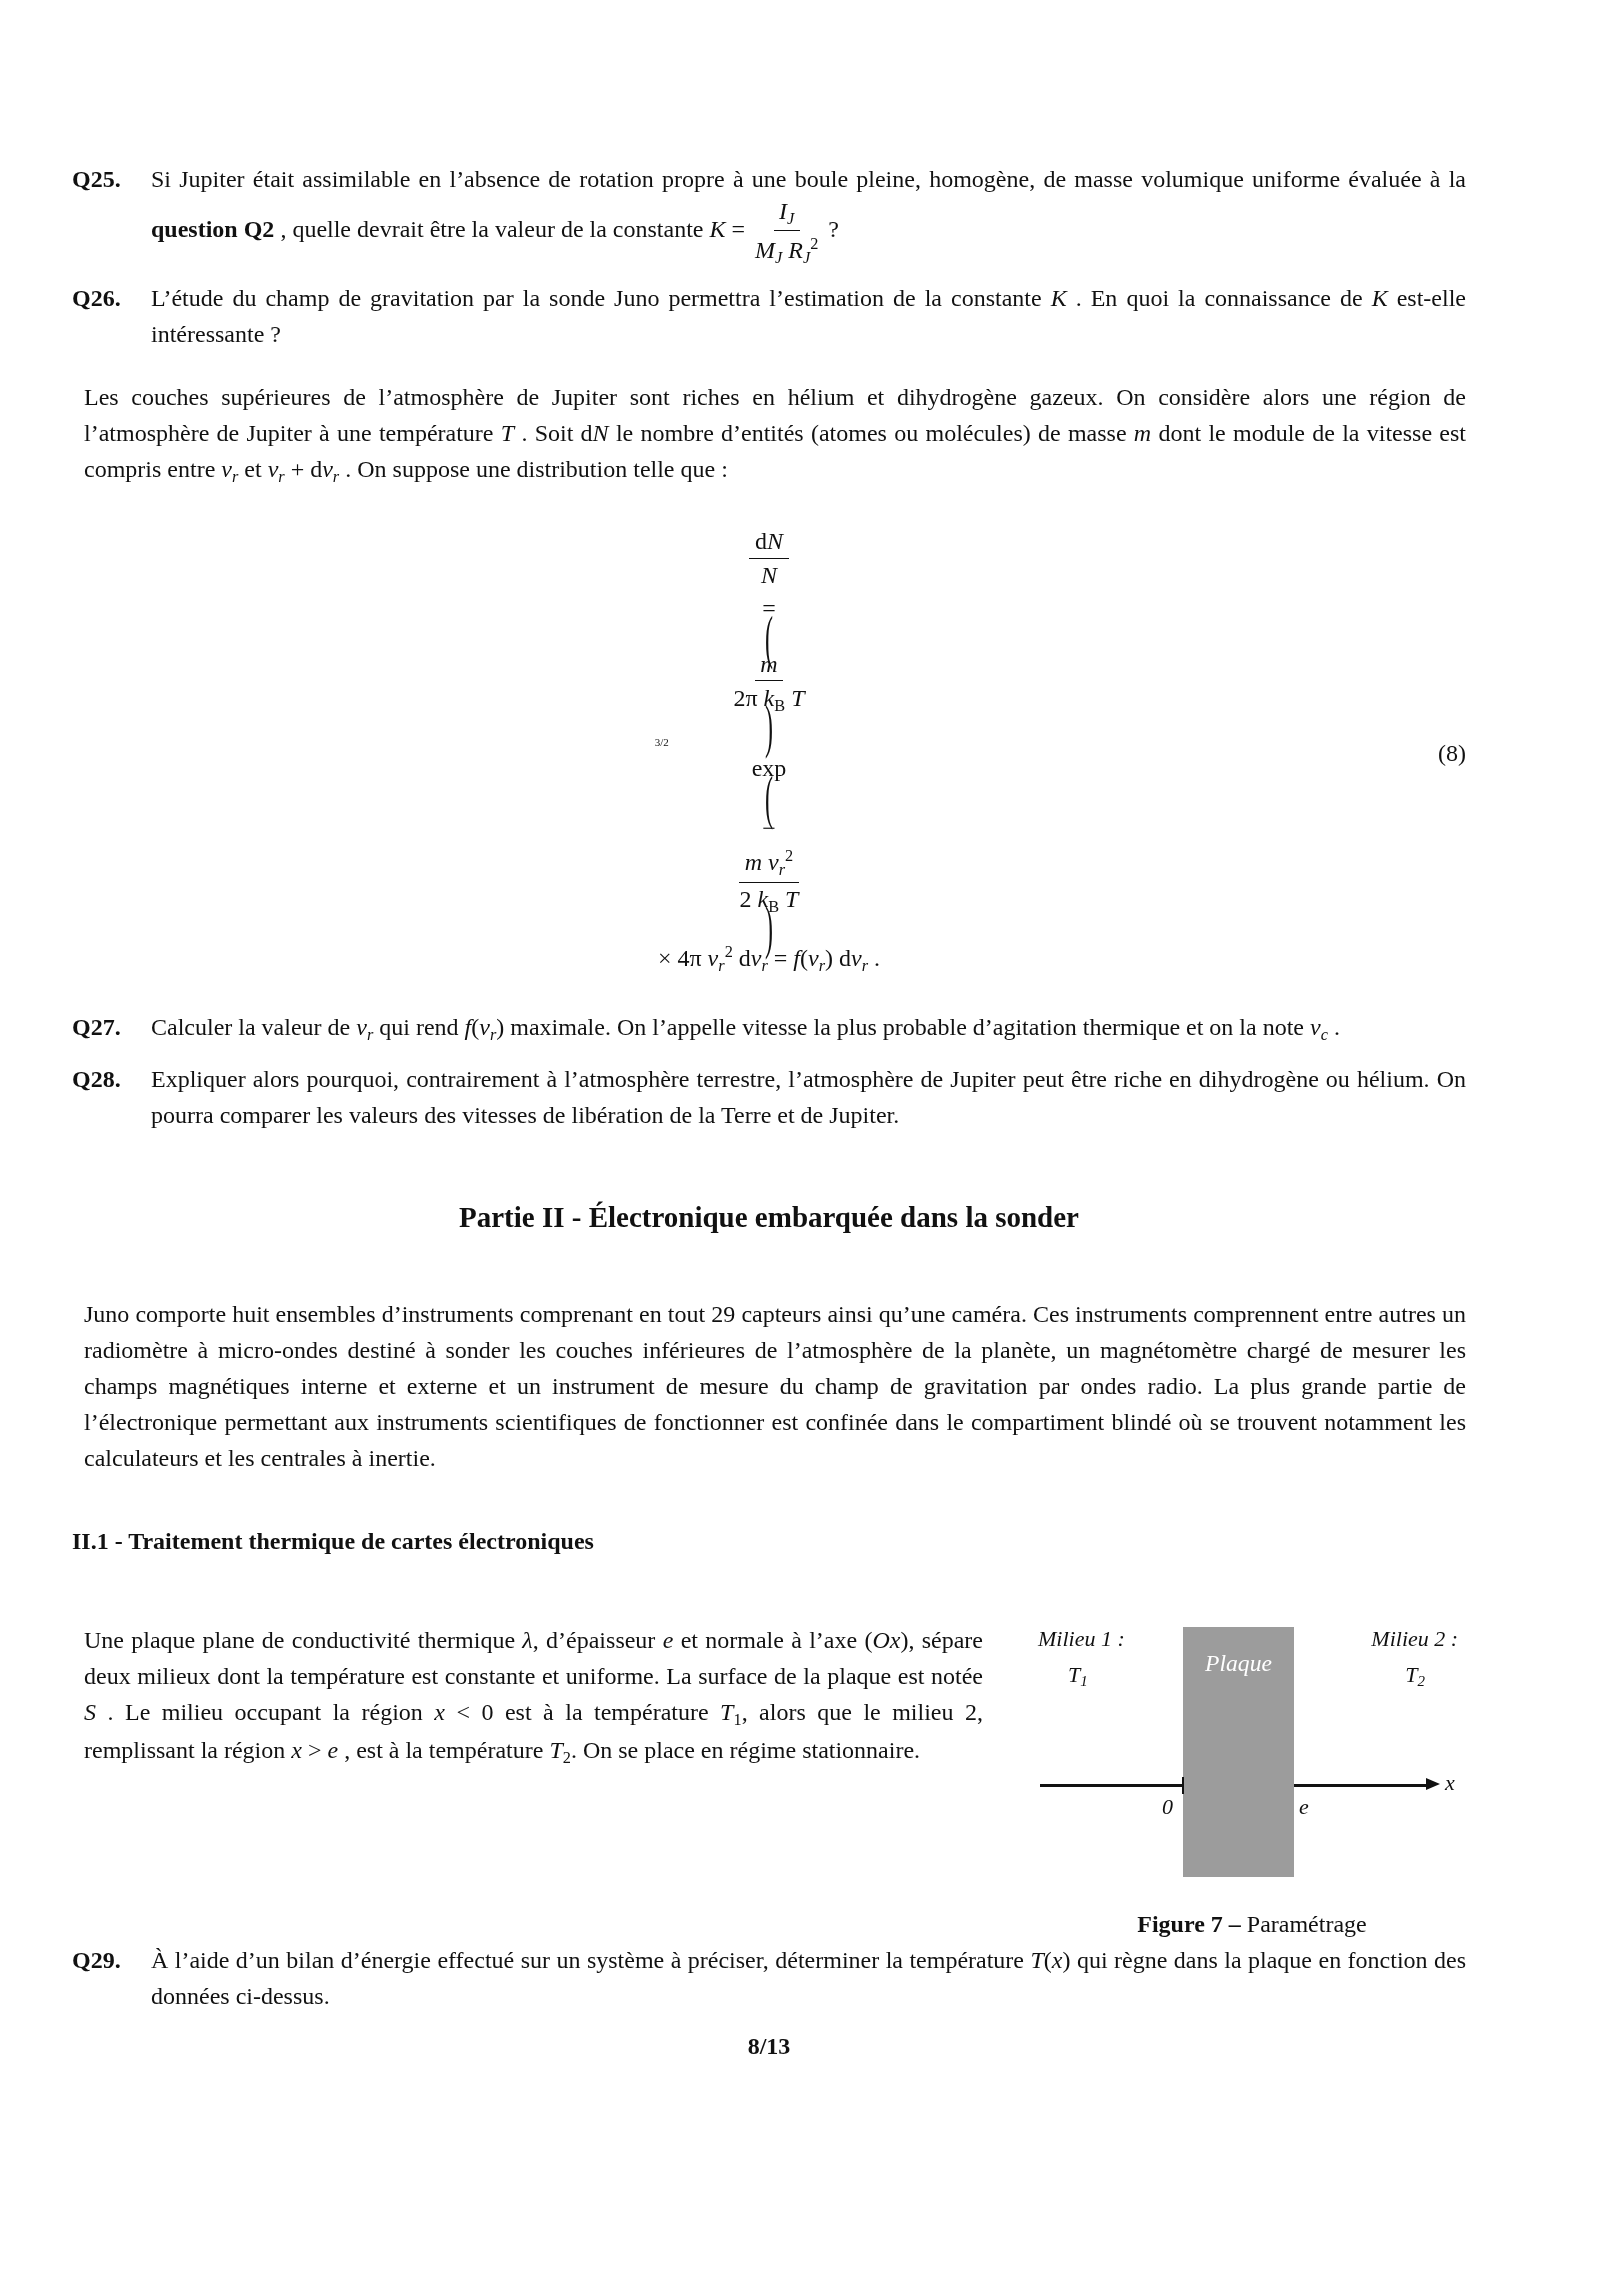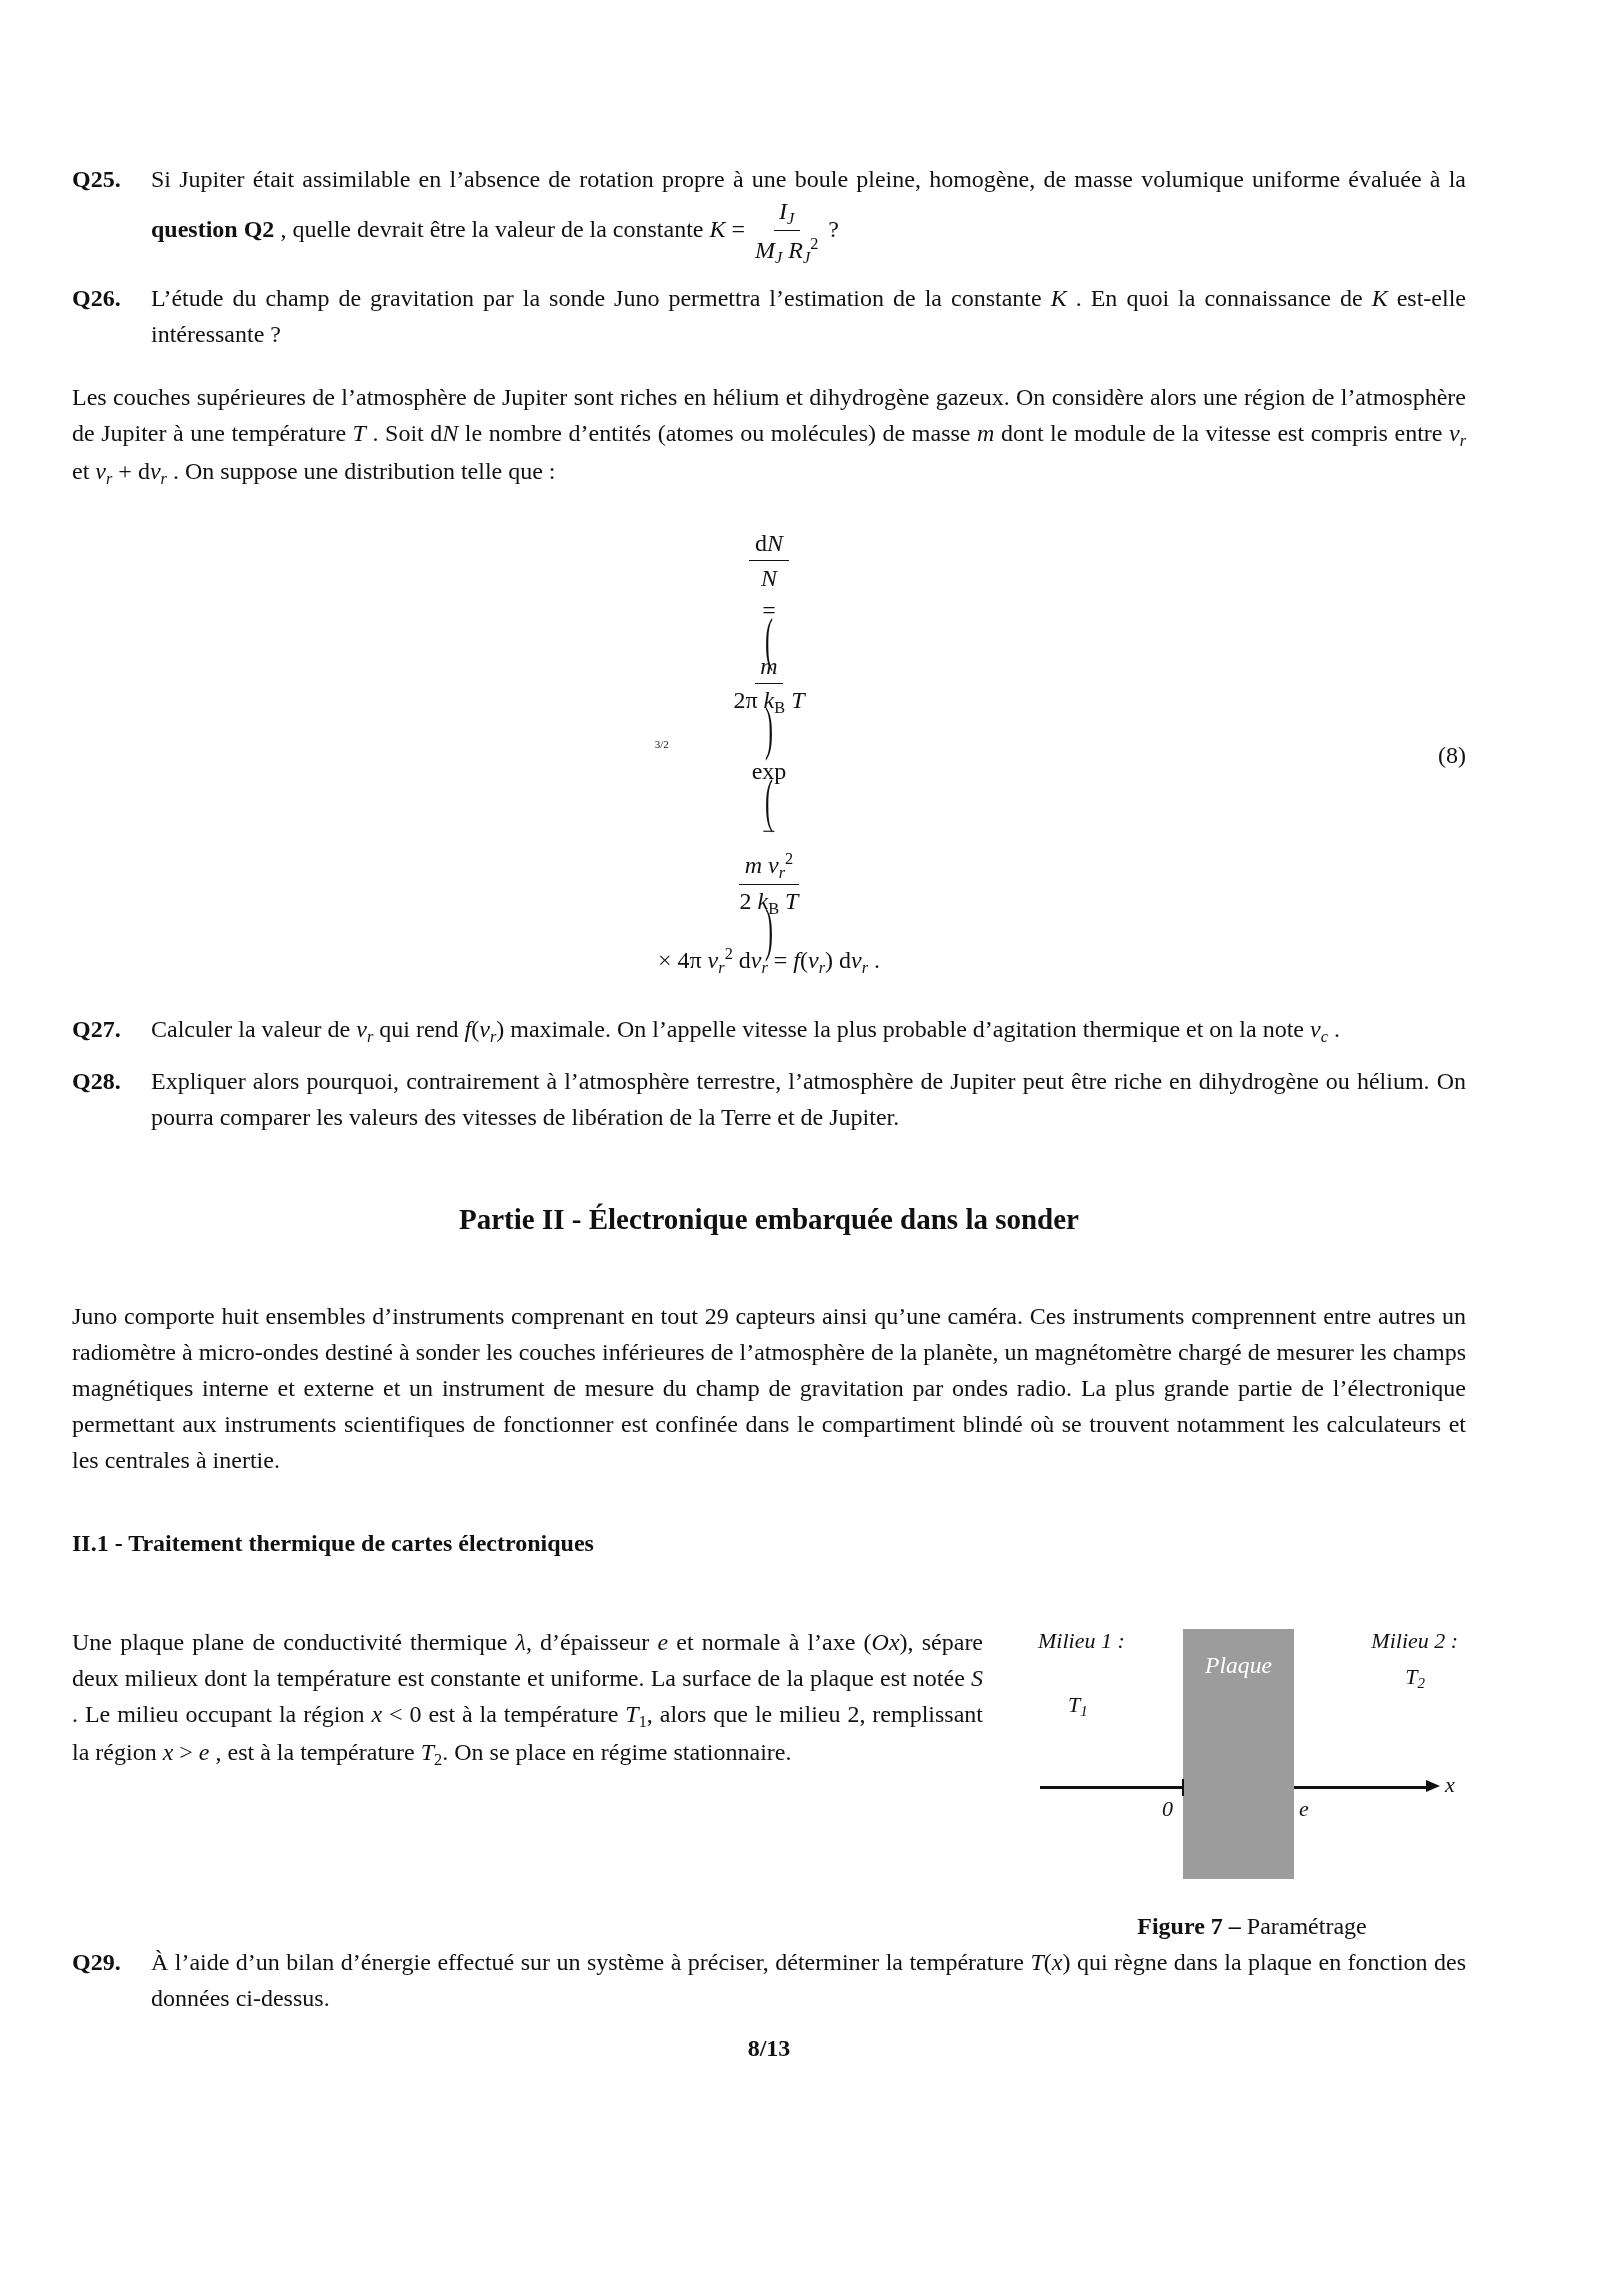--- a/index.html
+++ b/index.html
@@ -14,21 +14,21 @@
     line-height: 1.5;
     color: #111;
     background: #fff;
   }
 
   
   .question { display: flex; margin: 0 0 14px 0; }
   .qlabel { flex: 0 0 79px; font-weight: 700; }
   .qbody  { flex: 1; text-align: justify; }
 
-  .para { text-align: justify; margin: 27px 0 0 0; }
+  .para { text-align: justify; margin: 27px 0 0 12px; }
 
   
   .seg-n  { }
   .seg-i  { font-style: italic; }
   .seg-b  { font-weight: 700; }
   .seg-sub  { font-size: 0.68em; vertical-align: -0.28em; }
   .seg-isub { font-size: 0.68em; vertical-align: -0.28em; font-style: italic; }
   .seg-sup  { font-size: 0.68em; vertical-align: 0.55em; }
 
   
@@ -103,21 +103,21 @@
   }
   .fig-arrow {
     position: absolute; left: 388px; top: 156px;
     width: 0; height: 0; z-index: 0;
     border-left: 14px solid #111;
     border-top: 6.7px solid transparent;
     border-bottom: 6.7px solid transparent;
   }
   .fig-m1 { left: 0;   top: 0; }
   .fig-t1 { left: 38-; top: 36px; }
-  .fig-t1 { left: 30px; margin-top: 28px; }
+  .fig-t1 { left: 30px; }
   .fig-m2 { right: 7.9px; top: 0; }
   .fig-t2 { right: 41px; top: 36px; }
   .fig-zero { left: 124px; top: 168px; }
   .fig-e   { left: 261px; top: 168px; }
   .fig-x   { left: 407px; top: 144px; }
   .fig-caption { text-align: center; margin-top: 20.4px; width: 428px; }
   .fig-caption .b { font-weight: 700; }
 
   .q-block-late { }
 

